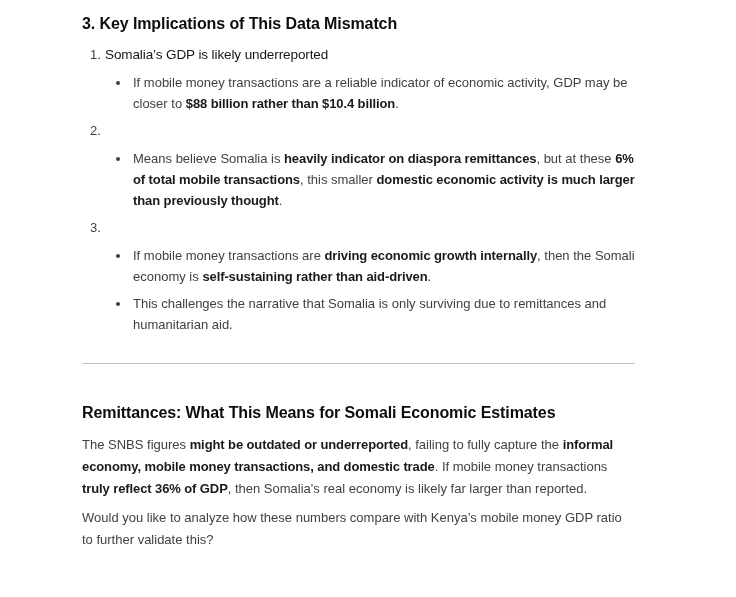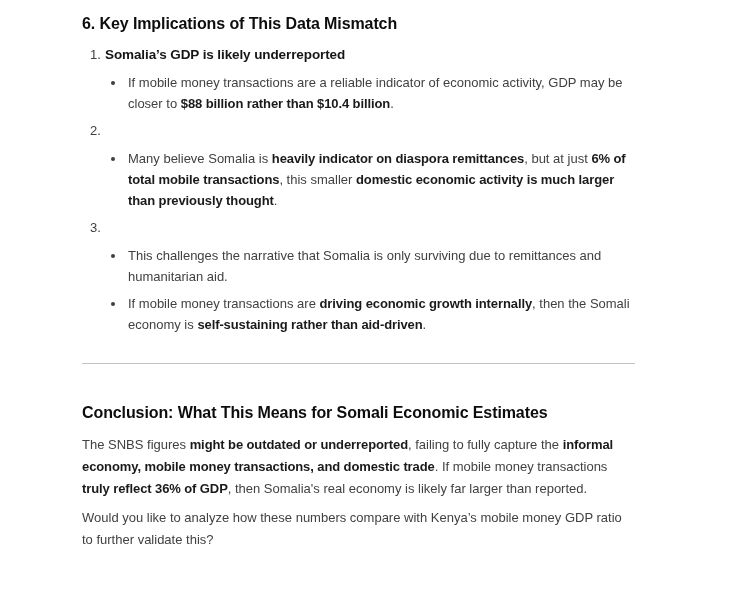--- a/index.html
+++ b/index.html
@@ -30,28 +30,29 @@
     margin: 0 0 7px 0;
   }
   .onum {
     flex: none;
     margin-left: 8px;
     width: 15px;
     color: #414141;
     font-size: 13px;
   }
   .otitle {
-    font-weight: 700;
+    font-weight: 400;
     font-size: 13.5px;
     color: #161616;
     letter-spacing: -0.1px;
   }
   .brow {
     display: flex;
     margin: 0 0 6px 0;
+    justify-content: flex-end;
   }
   .dot {
     flex: none;
     width: 4px;
     height: 4px;
     border-radius: 50%;
     background: #3f3f3f;
     margin: 9px 0 0 29px;
   }
   .btext {
@@ -74,21 +75,21 @@
     margin: 0 0 7px 0;
     line-height: 22px;
     width: 553px;
   }
 </style>
 </head>
 <body>
 
 <main class="doc">
 
-  <h3 class="h">6. Key Implications of This Data Mismatch</h3>
+  <h3 class="h">3. Key Implications of This Data Mismatch</h3>
 
   <section class="olist">
 
     <div>
       <div class="orow">
         <span class="onum">1.</span>
         <span class="otitle">Somalia’s GDP is likely underreported</span>
       </div>
       <div>
         <div class="brow">
@@ -98,44 +99,44 @@
       </div>
     </div>
 
     <div>
       <div class="orow">
         <span class="onum">2.</span>
       </div>
       <div>
         <div class="brow">
           <span class="dot"></span>
-          <p class="btext"><span>Many believe Somalia is </span><span class="b">heavily indicator on diaspora remittances</span><span>, but at just </span><span class="b">6% of total mobile transactions</span><span>, this smaller </span><span class="b">domestic economic activity is much larger than previously thought</span><span>.</span></p>
+          <p class="btext"><span>Means believe Somalia is </span><span class="b">heavily indicator on diaspora remittances</span><span>, but at these </span><span class="b">6% of total mobile transactions</span><span>, this smaller </span><span class="b">domestic economic activity is much larger than previously thought</span><span>.</span></p>
         </div>
       </div>
     </div>
 
     <div>
       <div class="orow">
         <span class="onum">3.</span>
       </div>
       <div>
         <div class="brow">
           <span class="dot"></span>
-          <p class="btext"><span>This challenges the narrative that Somalia is only surviving due to remittances and humanitarian aid.</span></p>
+          <p class="btext"><span>If mobile money transactions are </span><span class="b">driving economic growth internally</span><span>, then the Somali economy is </span><span class="b">self-sustaining rather than aid-driven</span><span>.</span></p>
         </div>
         <div class="brow">
           <span class="dot"></span>
-          <p class="btext"><span>If mobile money transactions are </span><span class="b">driving economic growth internally</span><span>, then the Somali economy is </span><span class="b">self-sustaining rather than aid-driven</span><span>.</span></p>
+          <p class="btext"><span>This challenges the narrative that Somalia is only surviving due to remittances and humanitarian aid.</span></p>
         </div>
       </div>
     </div>
 
   </section>
 
   <hr class="divider">
 
-  <h3 class="h h2">Conclusion: What This Means for Somali Economic Estimates</h3>
+  <h3 class="h h2">Remittances: What This Means for Somali Economic Estimates</h3>
 
   <p class="para"><span>The SNBS figures </span><span class="b">might be outdated or underreported</span><span>, failing to fully capture the </span><span class="b">informal economy, mobile money transactions, and domestic trade</span><span>. If mobile money transactions </span><span class="b">truly reflect 36% of GDP</span><span>, then Somalia's real economy is likely far larger than reported.</span></p>
 
   <p class="para"><span>Would you like to analyze how these numbers compare with Kenya’s mobile money GDP ratio to further validate this?</span></p>
 
 </main>
 
 </body></html>

